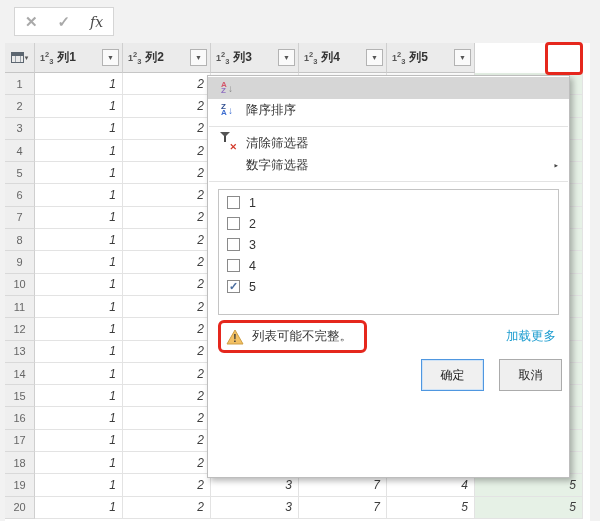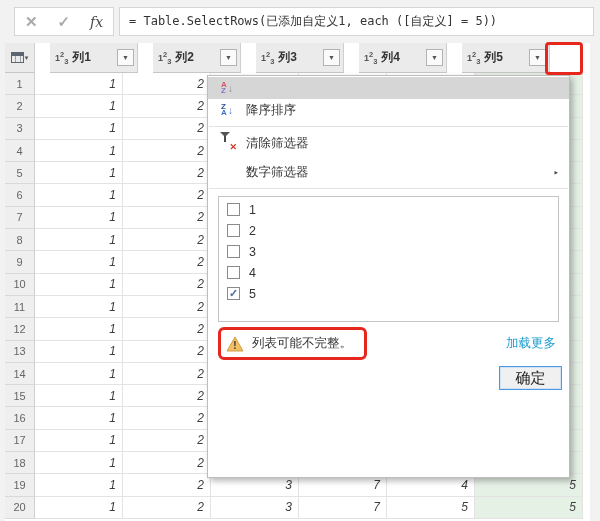--- a/index.html
+++ b/index.html
@@ -20,21 +20,21 @@
   
   .grid { position:absolute; left:5px; top:43px; width:585px; height:478px; background:#fff; }
   .grid-header { display:flex; height:30px; }
   .hcorner { width:30px; height:30px; background:#ebebeb; border-right:1px solid #cfcfcf;
     border-bottom:1px solid #c6c6c6; display:flex; align-items:center; justify-content:center; gap:1px; }
   .tbl-ico { width:13px; height:11px; border:1px solid #5c6670; background:
     linear-gradient(#5c6670 0 3px, transparent 3px),
     linear-gradient(90deg, transparent 0 3px, #9aa2aa 3px 4px, transparent 4px 8px, #9aa2aa 8px 9px, transparent 9px); }
   .hcorner .mini-arrow { font-size:7px; color:#555; }
   .hcell { height:30px; background:#ebebeb; border-right:1px solid #cfcfcf; border-bottom:1px solid #c6c6c6;
-    display:flex; align-items:center; padding:0 3px 0 5px;margin-left:15px; }
+    display:flex; align-items:center; padding:0 3px 0 5px; }
   .hcell.green { background:#d8e8d8; }
   .type-ico { font-size:9px; font-weight:bold; color:#555; margin-right:4px; letter-spacing:0; white-space:nowrap; }
   .type-ico.abc { display:flex; flex-direction:column; line-height:6px; font-size:6.5px; }
   .hlabel { flex:1; font-size:12px; font-weight:bold; color:#333; white-space:nowrap; overflow:hidden; }
   .dd-btn { width:17px; height:17px; background:#fafafa; border:1px solid #b3b3b3; color:#555;
     font-size:7px; display:flex; align-items:center; justify-content:center; }
   .filter-btn { width:19px; height:18px; background:#edf3ed; border:1px solid #98a798;
     display:flex; align-items:center; justify-content:center; }
   .funnel { width:0; height:0; border-left:5px solid transparent; border-right:5px solid transparent;
     border-top:5px solid #4a4a4a; position:relative; }
@@ -75,41 +75,40 @@
   .box { width:13px; height:13px; border:1px solid #8a8a8a; background:#fff; margin-right:9px;
     display:flex; align-items:center; justify-content:center; flex:none; }
   .box .inner { width:7px; height:7px; background:#5b5b5b; }
   .box .tick { color:#4d6fa0; font-size:11px; font-weight:bold; line-height:1; margin-top:-1px; }
   .warn-row { margin:5px 10px 6px 10px; height:33px; display:flex; align-items:center; }
   .warn-annot { display:flex; align-items:center; border:3px solid var(--annot-red); border-radius:6px;
     padding:2px 12px 2px 5px; height:33px; }
   .warn-text { font-size:12.5px; color:#333; margin-left:8px; white-space:nowrap; }
   .load-more { margin-left:auto; margin-right:3px; font-size:12.5px; color:var(--link-blue); cursor:pointer; white-space:nowrap; }
   .btn-row { display:flex; justify-content:flex-end; gap:15px; padding-right:7px; }
-  .btn { width:63px; height:24px; font-size:15px; color:#222; display:flex; align-items:center;
+  .btn { width:63px; height:32px; font-size:12px; color:#222; display:flex; align-items:center;
     justify-content:center; cursor:default; font-family:Liberation Sans, sans-serif; }
   .btn.ok { background:#f0f0f0; border:1px solid #4f97e0; box-shadow:inset 0 0 0 1px #cfe3f7; }
   .btn.cancel { background:#efefef; border:1px solid #ababab; }
 
   
   .annot-1 { position:absolute; left:545px; top:42px; width:38px; height:33px;
     border:3px solid var(--annot-red); border-radius:4px; z-index:10; pointer-events:none; }
 </style>
 </head>
 <body>
 
 <div id="stage">
 
   <div class="topbar">
     <div class="fx-box">
       <span class="fx-cancel">✕</span>
       <span class="fx-check">✓</span>
       <span class="fx-glyph">fx</span>
     </div>
-    <div class="formula-box">= Table.SelectRows(已添加自定义1, each ([自定义] = 5))</div>
   </div>
 
   <div class="grid">
     <div class="grid-header">
       <div class="hcorner">
         <span class="tbl-ico"></span>
         <span class="mini-arrow">▾</span>
       </div>
 
     <div class="hcell" style="width: 88px;">
@@ -352,21 +351,21 @@
     <div class="sep"></div>
 
     <div class="menu-item">
       <span class="mi-icon">
         <span class="funnel-x"><span class="funnel"></span><span class="redx">✕</span></span>
       </span>
       <span class="mi-label">清除筛选器</span>
     </div>
 
 
-    <div class="menu-item" style="margin-top:7px;font-family:Liberation Mono, monospace;">
+    <div class="menu-item" style="margin-top:0;font-family:Liberation Mono, monospace;">
       <span class="mi-icon"></span>
       <span class="mi-label">数字筛选器</span>
       <span class="mi-sub">▸</span>
     </div>
 
     <div class="sep" style="margin-bottom:7px;"></div>
 
 
     <div class="listbox">
 
@@ -400,16 +399,17 @@
           <path d="M9 1 L17 15 H1 Z" fill="#f2c063" stroke="#cf9f45" stroke-width="1"></path>
           <text x="9" y="13" text-anchor="middle" font-size="10" font-weight="bold" fill="#333">!</text>
         </svg>
         <span class="warn-text">列表可能不完整。</span>
       </div>
       <span class="load-more">加载更多</span>
     </div>
 
     <div class="btn-row">
       <div class="btn ok">确定</div>
+      <div class="btn cancel">取消</div>
     </div>
 
   </div>
 </div>
 
 </body></html>

